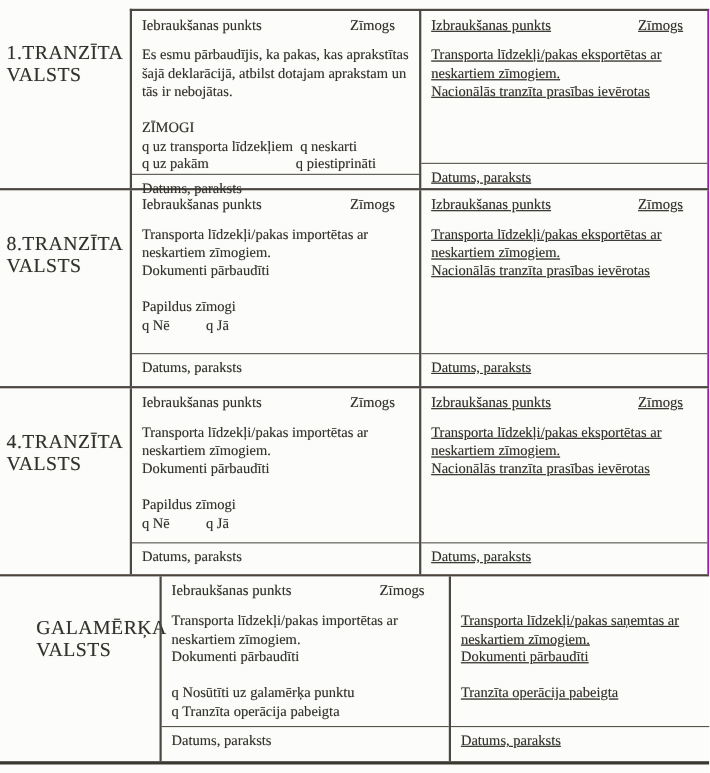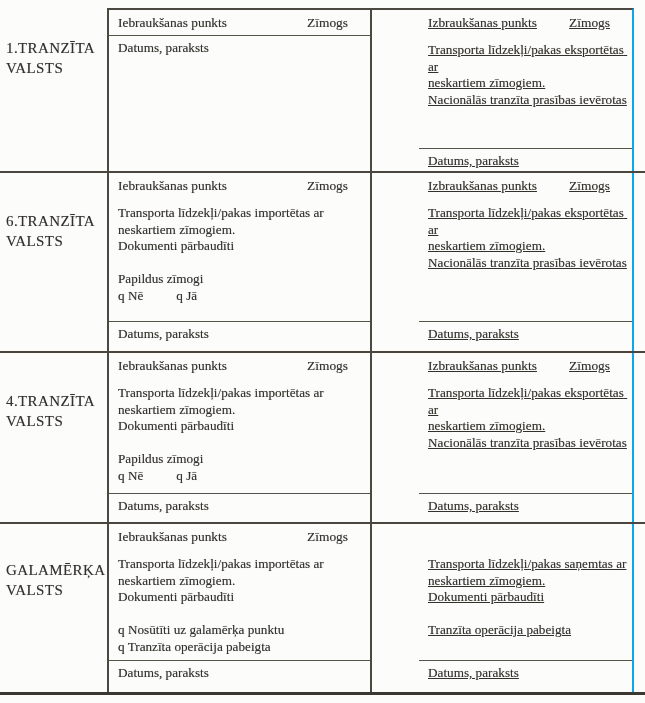--- a/index.html
+++ b/index.html
@@ -18,36 +18,35 @@
     display:flex;
     width:645px;
     box-sizing:border-box;
     border-bottom:2px solid #4b4540;
   }
   .section.s1{height:165px;}
   .section.s2{height:180px;}
   .section.s3{height:171px;}
   .section.s4{height:171px;border-bottom:3px solid #3b3832;}
   .label-col{
-    width:107px;flex:none;
+    width:118px;flex:none;
     box-sizing:border-box;
     padding:30px 2px 0 6px;
-    font-size:15px;line-height:20px;
+    font-size:18px;line-height:20px;
     letter-spacing:0.4px;
     white-space:pre-line;
   }
   .s2 .label-col,.s3 .label-col{padding-top:38px;}
-  .s4 .label-col{padding-top:36px;}
+  .s4 .label-col{padding-top:36px;margin-left:27px;}
   .cols{
     width:527px;flex:none;
     display:flex;
     box-sizing:border-box;
     border-left:2px solid #4b4842;
-    border-right:2px solid #0ea5e9;
-    gap:47px;
+    border-right:2px solid #a21caf;
   }
   .s1 .cols{border-top:2px solid #4b4842;}
   .cell{
     display:flex;flex-direction:column;
     box-sizing:border-box;
   }
   .cell.entry{width:263px;flex:none;border-right:2px solid #4b4842;}
   .cell.exit{flex:1;text-decoration:underline;}
   .cell-header{
     display:flex;justify-content:space-between;
@@ -79,37 +78,44 @@
 
   <div class="section s1">
     <div class="label-col">1.TRANZĪTA
 VALSTS</div>
     <div class="cols">
       <div class="cell entry">
         <div class="cell-header">
           <span>Iebraukšanas punkts</span>
           <span>Zīmogs</span>
         </div>
+        <div class="cell-body">Es esmu pārbaudījis, ka pakas, kas aprakstītas
+šajā deklarācijā, atbilst dotajam aprakstam un
+tās ir nebojātas.
+
+ZĪMOGI
+q uz transporta līdzekļiem  q neskarti
+q uz pakām                        q piestiprināti</div>
         <div class="cell-footer">Datums, paraksts</div>
       </div>
       <div class="cell exit">
         <div class="cell-header">
           <span>Izbraukšanas punkts</span>
           <span>Zīmogs</span>
         </div>
         <div class="cell-body">Transporta līdzekļi/pakas eksportētas ar
 neskartiem zīmogiem.
 Nacionālās tranzīta prasības ievērotas</div>
         <div class="cell-footer">Datums, paraksts</div>
       </div>
     </div>
   </div>
 
   <div class="section s2">
-    <div class="label-col">6.TRANZĪTA
+    <div class="label-col">8.TRANZĪTA
 VALSTS</div>
     <div class="cols">
       <div class="cell entry">
         <div class="cell-header">
           <span>Iebraukšanas punkts</span>
           <span>Zīmogs</span>
         </div>
         <div class="cell-body">Transporta līdzekļi/pakas importētas ar
 neskartiem zīmogiem.
 Dokumenti pārbaudīti

